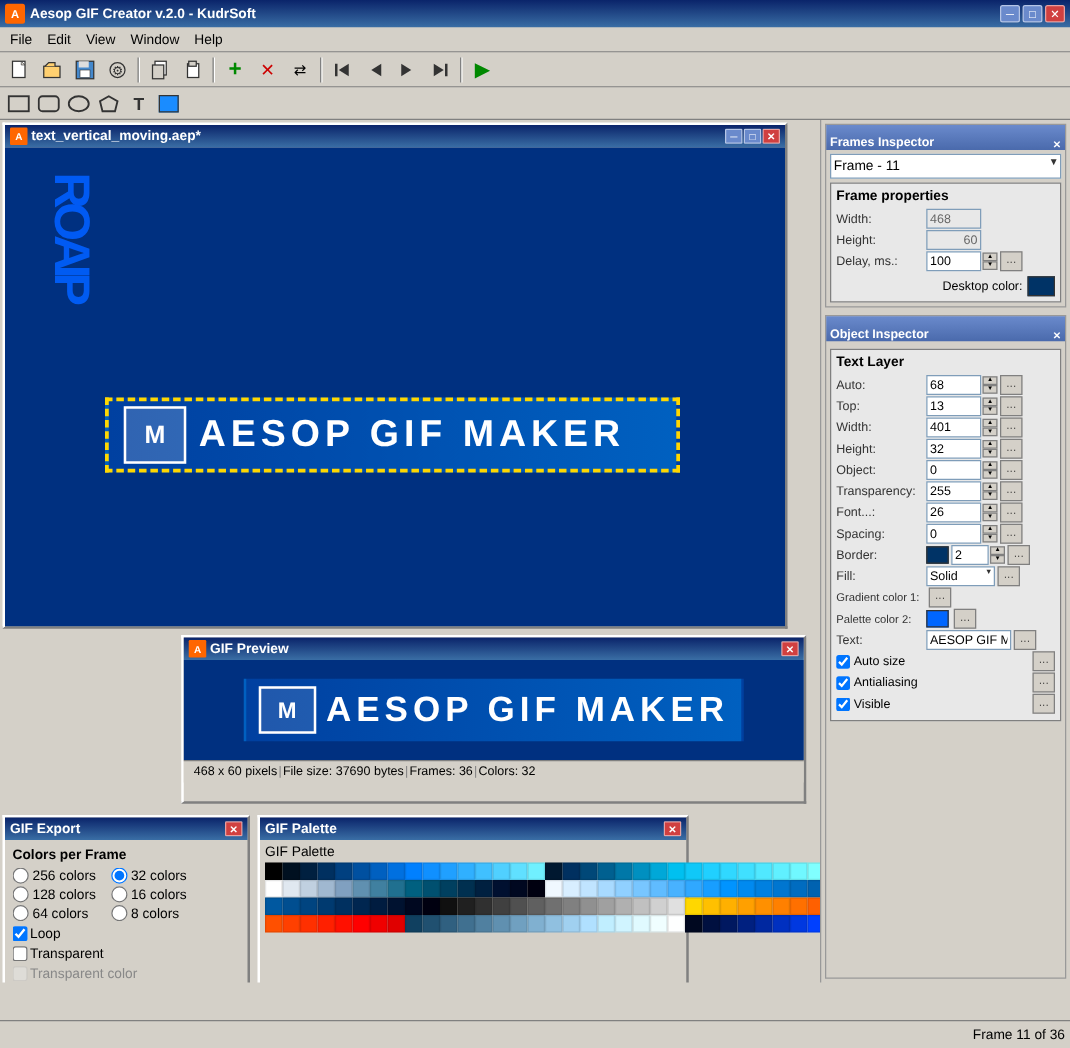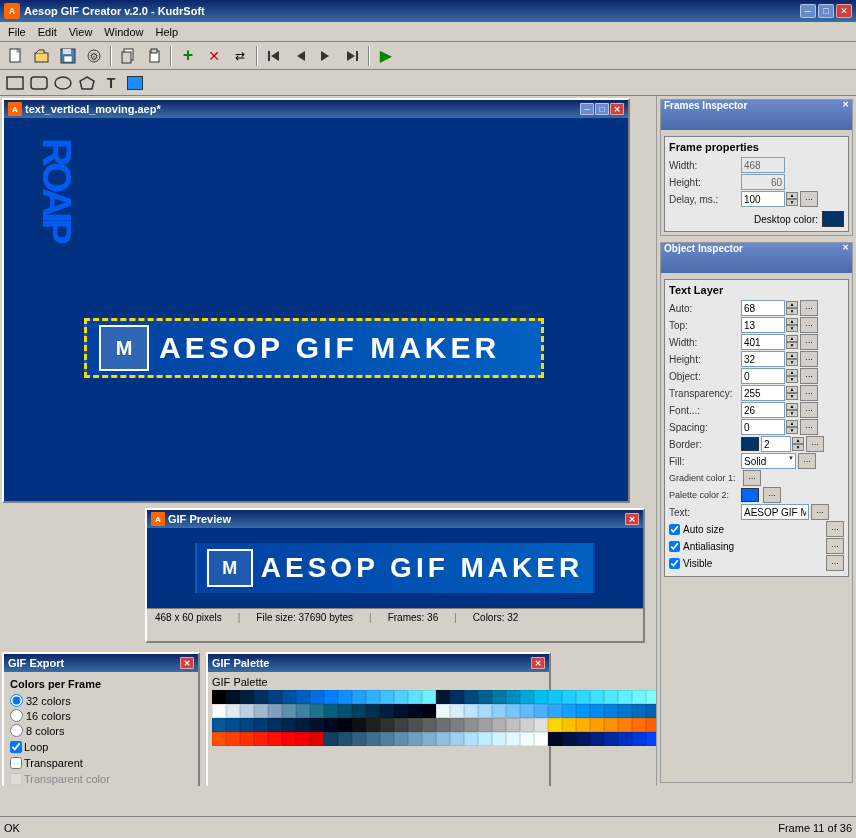--- a/index.html
+++ b/index.html
@@ -207,21 +207,21 @@
       background: #003380;
       display: flex; align-items: center; justify-content: center;
       overflow: hidden;
     }
     .preview-info-bar {
       background: #d4d0c8;
       height: 18px;
       display: flex; align-items: center;
       padding: 0 8px;
       font-size: 10px;
-      gap: 16px;
+      gap: 1px;
       border-top: 1px solid #808080;
     }
     .preview-info-sep { color: #808080; }
     .export-body { padding: 6px; }
     .radio-col { display: flex; flex-direction: column; gap: 2px; }
     .radio-cols { display: flex; gap: 12px; }
     .radio-row { display: flex; align-items: center; gap: 3px; font-size: 11px; }
     .check-row { display: flex; align-items: center; gap: 2px; font-size: 11px; margin-top: 4px; }
     .palette-body { padding: 4px; }
     .palette-title-text { font-size: 11px; margin-bottom: 2px; }
@@ -267,23 +267,23 @@
 
     
     .ri-panel {
       border: 1px solid #999;
       margin: 3px;
       background: #d4d0c8;
     }
     .ri-panel-header {
       background: linear-gradient(to bottom, #6a8acc, #4a6aac);
       color: white;
-      height: 30px;
-      display: flex;
-      align-items: flex-start;
+      height: 20px;
+      display: flex;
+      align-items: flex-end;
       justify-content: space-between;
       padding: 0 3px;
       font-size: 10px;
       font-weight: bold;
     }
     .ri-close { font-size: 8px; cursor: pointer; }
     .ri-body { padding: 3px; }
     .ri-field-row {
       display: flex;
       align-items: center;
@@ -548,20 +548,34 @@
         <div class="panel-title-left">
           <span>GIF Export</span>
         </div>
         <div class="panel-title-btns">
           <div class="panel-close-btn">✕</div>
         </div>
       </div>
       <div class="export-body">
         <div style="font-size: 11px; font-weight: bold; margin-bottom: 4px;">Colors per Frame</div>
         <div class="radio-cols">
+          <div class="radio-col">
+            <div class="radio-row">
+              <input type="radio" name="colors" value="256" style="">
+              <span>256 colors</span>
+            </div>
+            <div class="radio-row">
+              <input type="radio" name="colors" value="128" style="">
+              <span>128 colors</span>
+            </div>
+            <div class="radio-row">
+              <input type="radio" name="colors" value="64" style="">
+              <span>64 colors</span>
+            </div>
+          </div>
           <div class="radio-col">
             <div class="radio-row">
               <input type="radio" name="colors" value="32" checked="" style="">
               <span>32 colors</span>
             </div>
             <div class="radio-row">
               <input type="radio" name="colors" value="16" style="">
               <span>16 colors</span>
             </div>
             <div class="radio-row">
@@ -733,20 +747,23 @@
   </div>
 
   <div style="width: 200px; background: #d4d0c8; border-left: 1px solid #999; display: flex; flex-direction: column; overflow-y: auto;">
 
     <div class="ri-panel">
       <div class="ri-panel-header">
         <span>Frames Inspector</span>
         <span class="ri-close">✕</span>
       </div>
       <div class="ri-body">
+        <div class="select-wrapper">
+          <select class="select-dropdown"><option>Frame - 11</option></select>
+        </div>
         <div class="field-group" style="margin-top: 3px;">
           <div class="field-group-title">Frame properties</div>
           <div class="ri-field-row">
             <span class="ri-label">Width:</span>
             <input class="ri-input" type="text" style="background: rgb(232, 232, 232); color: rgb(102, 102, 102);" value="468">
           </div>
           <div class="ri-field-row">
             <span class="ri-label">Height:</span>
             <input class="ri-input" type="text" style="background: rgb(232, 232, 232); color: rgb(102, 102, 102); text-align: right;" value="60">
           </div>
@@ -914,15 +931,14 @@
             <div class="ri-arrow" style="margin-left: auto;">···</div>
           </div>
         </div>
       </div>
     </div>
 
   </div>
 </div>
 
 <div class="status-bar">
-  <span class="status-left">OK</span>
   <span class="status-right">Frame 11 of 36</span>
 </div>
 
 </body></html>

